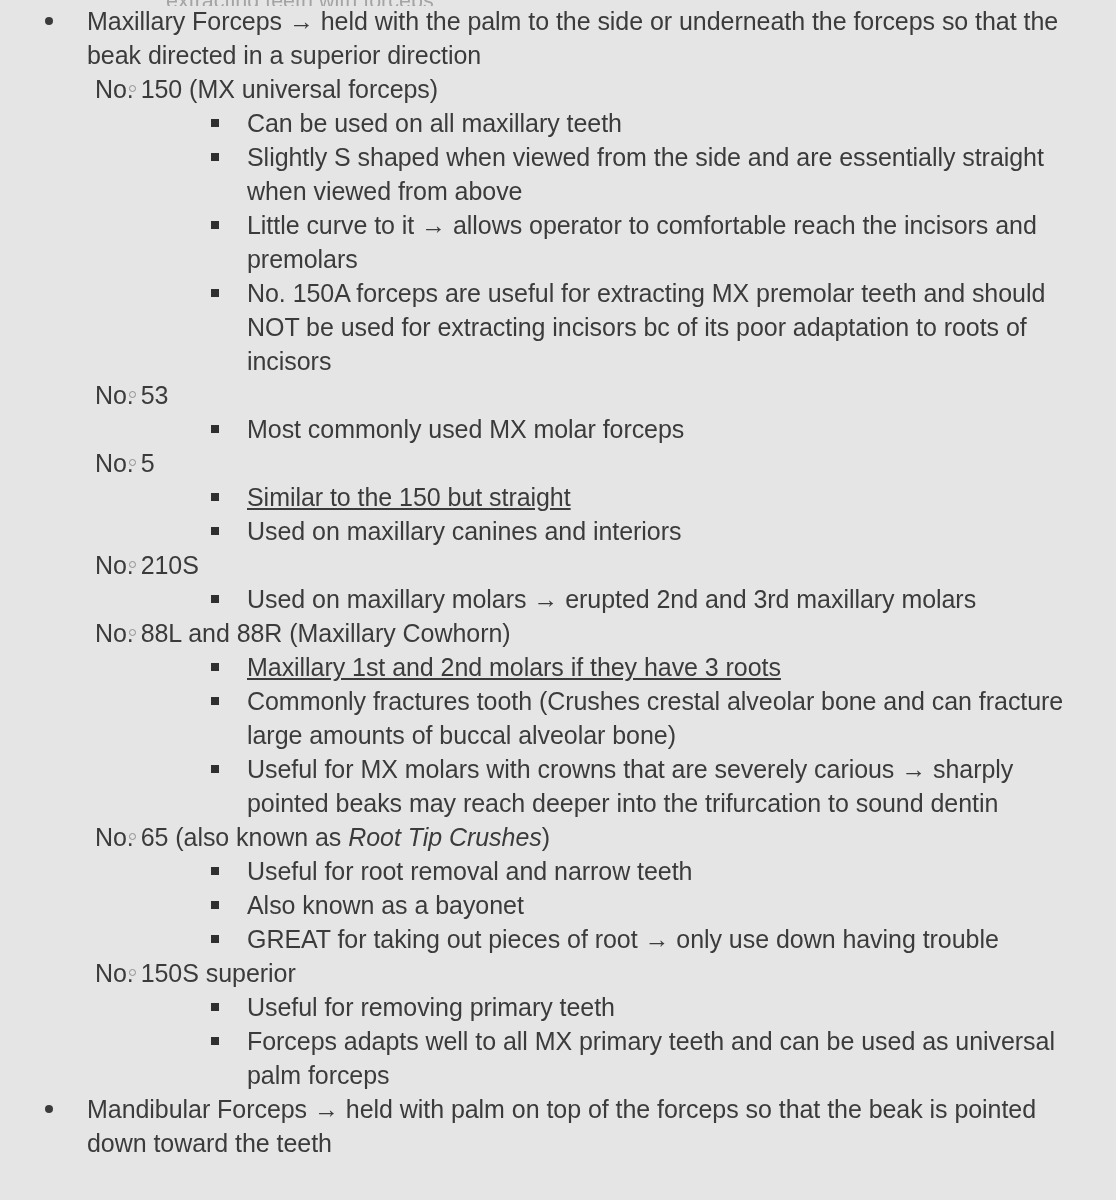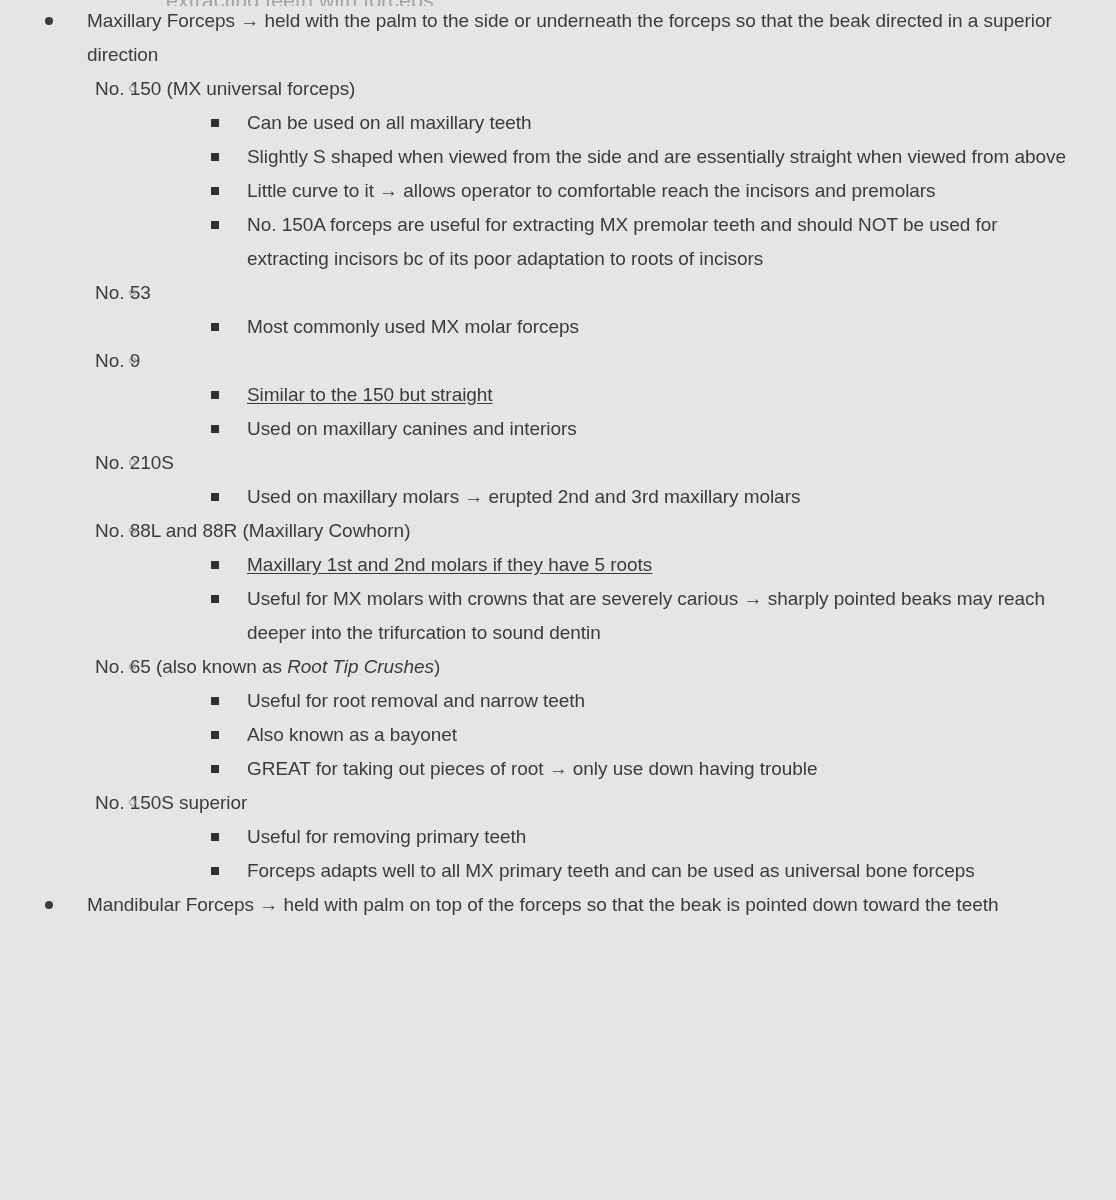--- a/index.html
+++ b/index.html
@@ -51,21 +51,21 @@
   }
 
   ul.lvl {
     list-style: none;
     margin: 0;
     padding: 0;
   }
 
   li.item {
     position: relative;
-    font-size: 19px;
+    font-size: 25px;
     line-height: 34px;
     letter-spacing: -0.05px;
   }
 
   
   li.l1 {
     padding-left: 87px;
   }
   li.l1 > .marker {
     position: absolute;
@@ -147,21 +147,21 @@
         <li class="item l2">
           <span class="marker"></span>
           <span class="txt">No. 53</span>
         </li>
         <li class="item l3">
           <span class="marker"></span>
           <span class="txt">Most commonly used MX molar forceps</span>
         </li>
         <li class="item l2">
           <span class="marker"></span>
-          <span class="txt">No. 9</span>
+          <span class="txt">No. 5</span>
         </li>
         <li class="item l3">
           <span class="marker"></span>
           <span class="txt"><span class="u">Similar to the 150 but straight</span></span>
         </li>
         <li class="item l3">
           <span class="marker"></span>
           <span class="txt">Used on maxillary canines and interiors</span>
         </li>
         <li class="item l2">
@@ -171,24 +171,25 @@
         <li class="item l3">
           <span class="marker"></span>
           <span class="txt">Used on maxillary molars → erupted 2nd and 3rd maxillary molars</span>
         </li>
         <li class="item l2">
           <span class="marker"></span>
           <span class="txt">No. 88L and 88R (Maxillary Cowhorn)</span>
         </li>
         <li class="item l3">
           <span class="marker"></span>
-          <span class="txt"><span class="u">Maxillary 1st and 2nd molars if they have 5 roots</span></span>
-        </li>
-        <li class="item l3">
-          <span class="marker"></span>
+          <span class="txt"><span class="u">Maxillary 1st and 2nd molars if they have 3 roots</span></span>
+        </li>
+        <li class="item l3">
+          <span class="marker"></span>
+          <span class="txt">Commonly fractures tooth (Crushes crestal alveolar bone and can fracture large amounts of buccal alveolar bone)</span>
         </li>
         <li class="item l3">
           <span class="marker"></span>
           <span class="txt">Useful for MX molars with crowns that are severely carious → sharply pointed beaks may reach deeper into the trifurcation to sound dentin</span>
         </li>
         <li class="item l2">
           <span class="marker"></span>
           <span class="txt"><span>No. 65 (also known as </span><span class="it">Root Tip Crushes</span><span>)</span></span>
         </li>
         <li class="item l3">
@@ -206,21 +207,21 @@
         <li class="item l2">
           <span class="marker"></span>
           <span class="txt">No. 150S superior</span>
         </li>
         <li class="item l3">
           <span class="marker"></span>
           <span class="txt">Useful for removing primary teeth</span>
         </li>
         <li class="item l3">
           <span class="marker"></span>
-          <span class="txt">Forceps adapts well to all MX primary teeth and can be used as universal bone forceps</span>
+          <span class="txt">Forceps adapts well to all MX primary teeth and can be used as universal palm forceps</span>
         </li>
         <li class="item l1">
           <span class="marker"></span>
           <span class="txt">Mandibular Forceps → held with palm on top of the forceps so that the beak is pointed down toward the teeth</span>
         </li>
       </ul>
   </div>
 
 </div>
 

